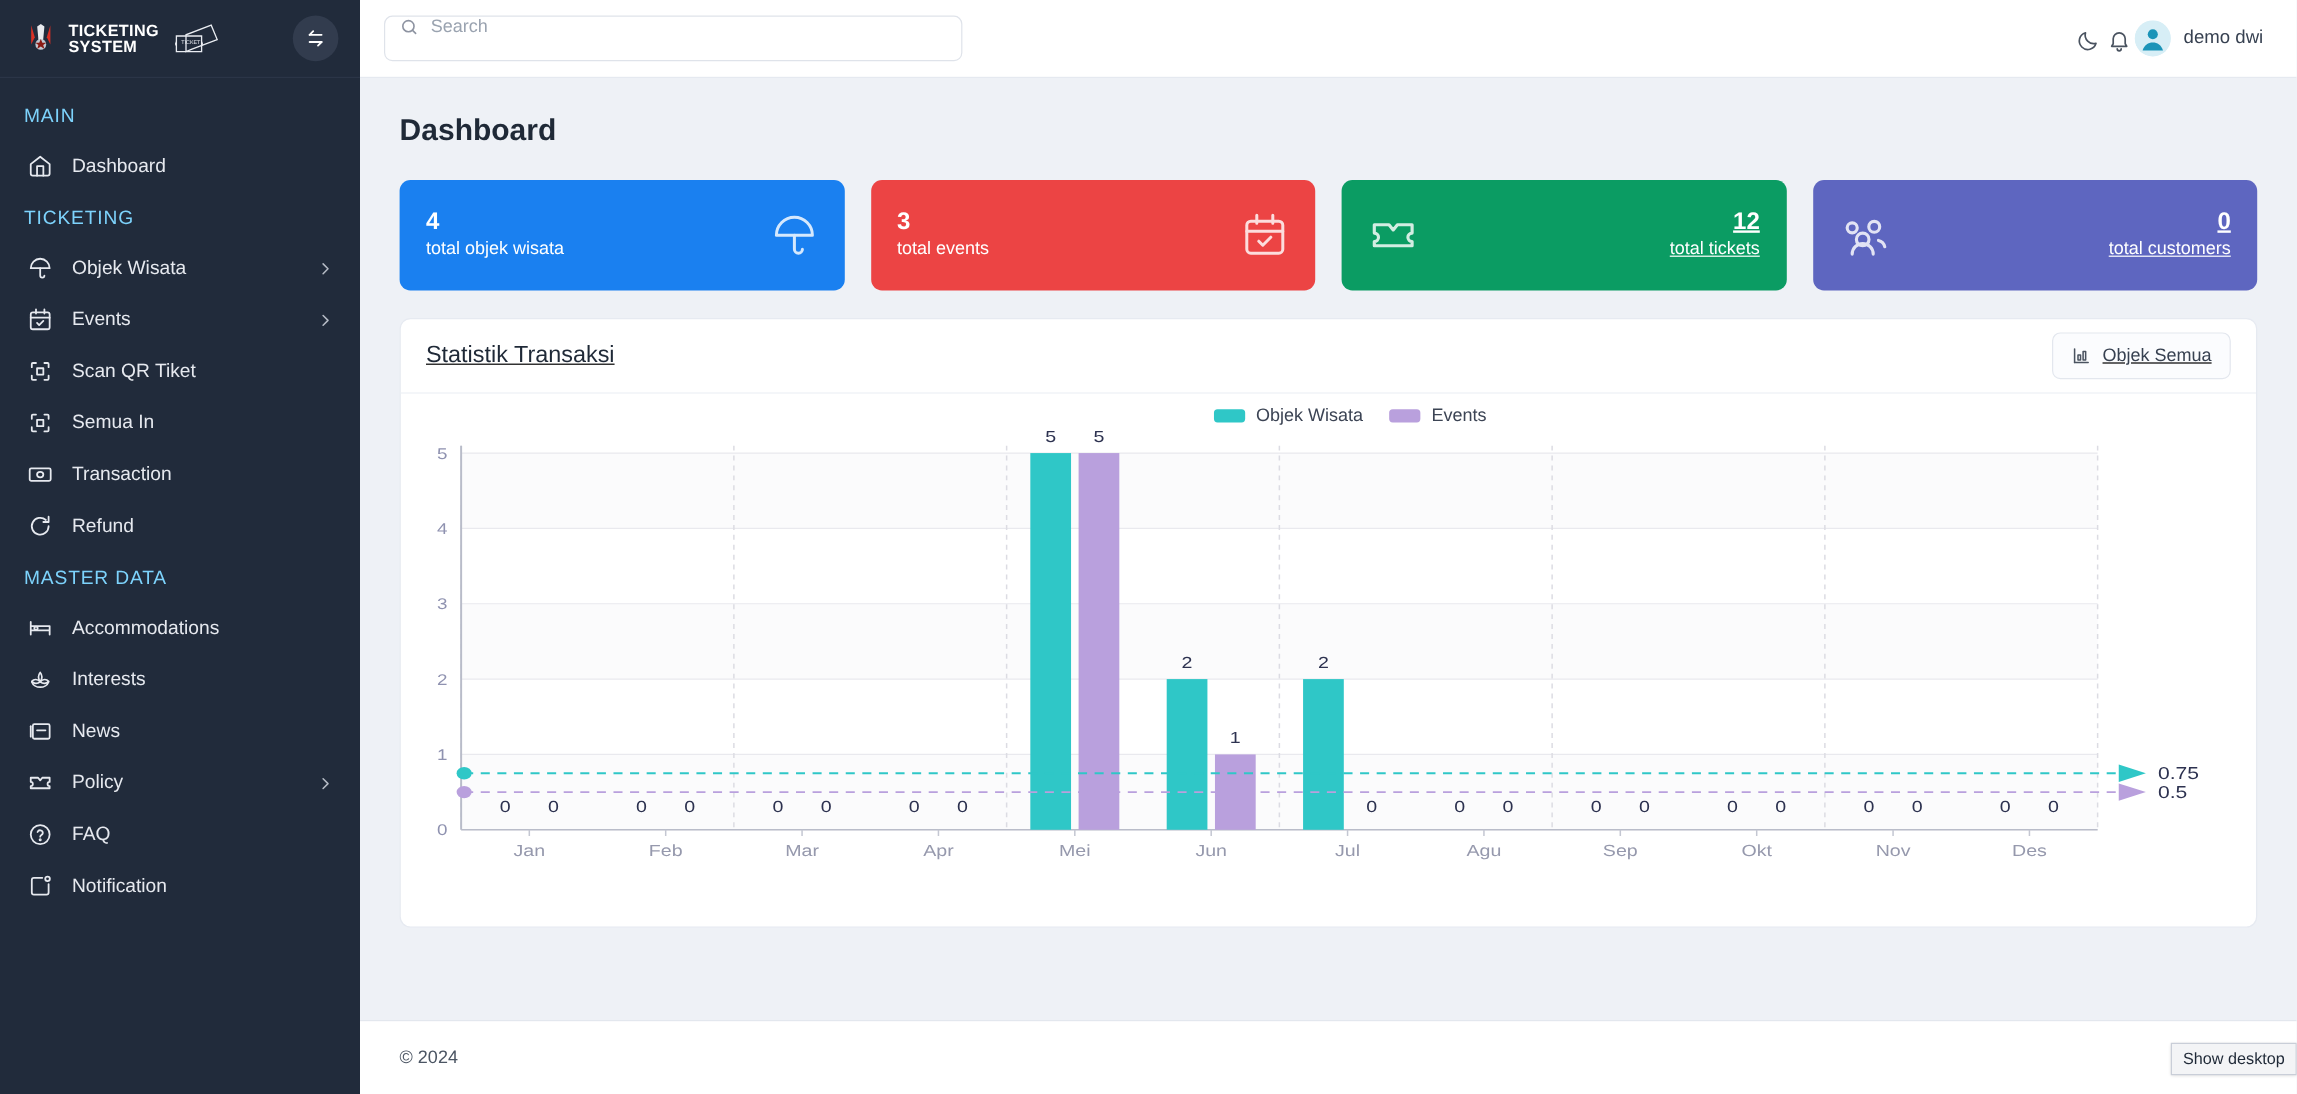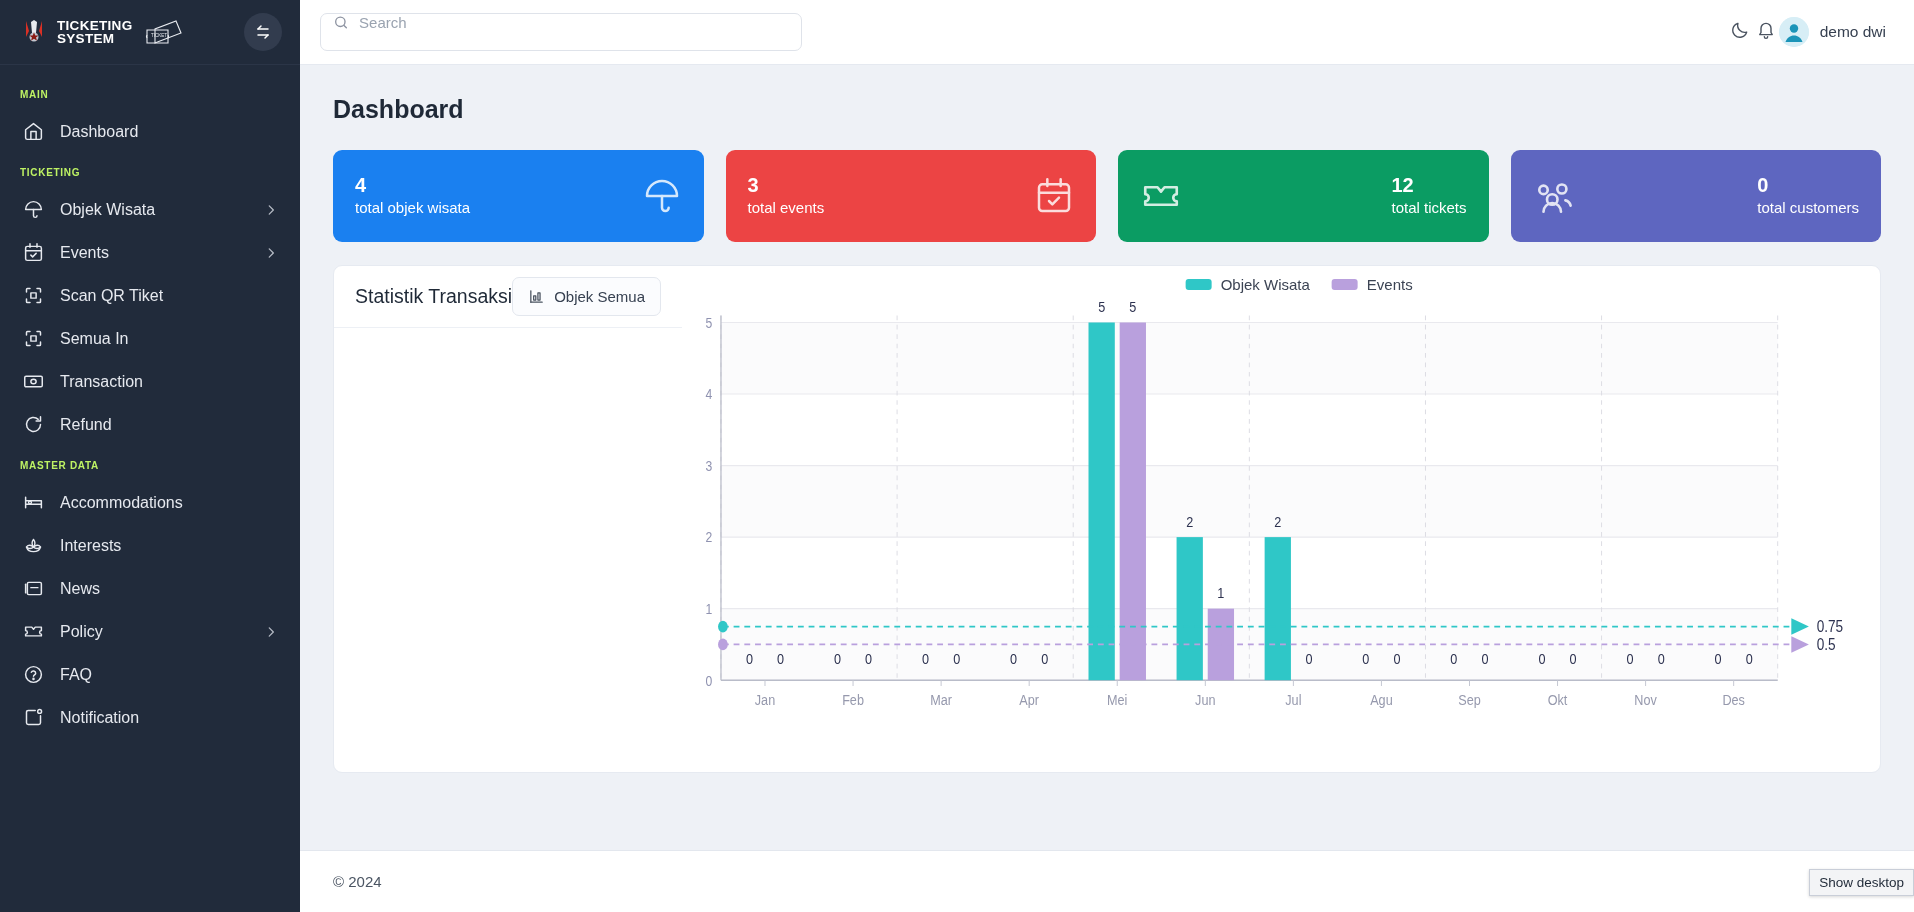--- a/index.html
+++ b/index.html
@@ -30,21 +30,21 @@
     line-height: 13.5px; letter-spacing: .3px;
   }
   .brand-ticket { width: 42px; height: 26px; margin-left: 2px; flex:none; }
   .collapse-btn {
     width: 38px; height: 38px; border-radius: 50%;
     background: #323c4e; display: flex; align-items: center;
     justify-content: center; cursor: pointer; flex: none;
   }
   .nav { padding-top: 10px; overflow: hidden; }
   .nav-section {
-    color: #bef264; font-size: 10px; font-weight: bold;
+    color: #7dd3fc; font-size: 16px; font-weight: normal;
     letter-spacing: .7px; padding: 14px 0 10px 20px;
   }
   .nav-item {
     display: flex; align-items: center; gap: 16px;
     height: 43px; padding: 0 22px 0 22px; cursor: pointer;
     color: #e6e9ef; font-size: 16px;
   }
   .nav-ico { width: 22px; height: 22px; flex: none; display:flex; align-items:center; justify-content:center; }
   .nav-label { flex: 1; }
   .nav-chev { width: 14px; height: 14px; opacity: .85; }
@@ -57,21 +57,21 @@
   }
   .search-wrap {
     width: 482px; height: 38px; border: 1px solid #dfe3ea; border-radius: 7px;
     display: flex; align-items: flex-start; padding: 0 12px; gap: 10px; background: #fff;
   }
   .search-input {
     border: none; outline: none; font-size: 15px; color: #4b5563;
     font-family: "Liberation Sans", sans-serif; width: 100%; background: transparent;
   }
   .search-input::placeholder { color: #9aa3b0; }
-  .top-right { margin-left: auto; display: flex; align-items: flex-start; }
+  .top-right { margin-left: auto; display: flex; align-items: flex-end; }
   .icon-btn { cursor: pointer; display: flex; align-items: center; justify-content: center; width: 26px; height: 26px; }
   .user-chip { display: flex; align-items: center; gap: 11px; cursor: pointer; }
   .avatar {
     width: 30px; height: 30px; border-radius: 50%; background: #d7eef6;
     display: flex; align-items: center; justify-content: center; overflow: hidden;
   }
   .user-name { font-size: 15.5px; color: #374151; }
 
   .content { flex: 1; padding: 22px 33px 0 33px; overflow: hidden; }
   .page-title { font-size: 25px; font-weight: bold; color: #1f2937; margin: 8px 0 26px 0; }
@@ -79,31 +79,31 @@
   
   .cards { display: flex; gap: 22px; }
   .card {
     flex: 1; height: 92px; border-radius: 9px; padding: 16px 22px;
     display: flex; align-items: center; color: #fff; position: relative;
   }
   .card.left  { justify-content: space-between; }
   .card.right { justify-content: space-between; }
   .card-num { font-size: 20px; font-weight: bold; line-height: 24px; }
   .card-lbl { font-size: 15px; line-height: 22px; }
-  .card-txt-right { text-align: left; }
+  .card-txt-right { text-align: right; text-decoration: underline; }
   .card-ico { opacity: .82; }
   .c-blue   { background: #1a80f0; }
   .c-red    { background: #ec4444; }
   .c-green  { background: #0b9c63; }
   .c-purple { background: #5e66c0; }
 
   
   .panel {
     margin-top: 23px; background: #fff; border-radius: 9px;
-    border: 1px solid #e6eaf1; height: 508px; display: flex; flex-direction: row;
+    border: 1px solid #e6eaf1; height: 508px; display: flex; flex-direction: column; text-decoration: underline;
   }
   .panel-head {
     height: 62px; display: flex; align-items: center; padding: 0 21px;
     border-bottom: 1px solid #edf0f5;
   }
   .panel-title { font-size: 19.5px; color: #1f2937; }
   .ghost-btn {
     margin-left: auto; display: flex; align-items: center; gap: 9px;
     height: 39px; padding: 0 15px; border: 1px solid #e3e7ee; border-radius: 7px;
     background: #fbfcfe; cursor: pointer; font-size: 15px; color: #374151;

